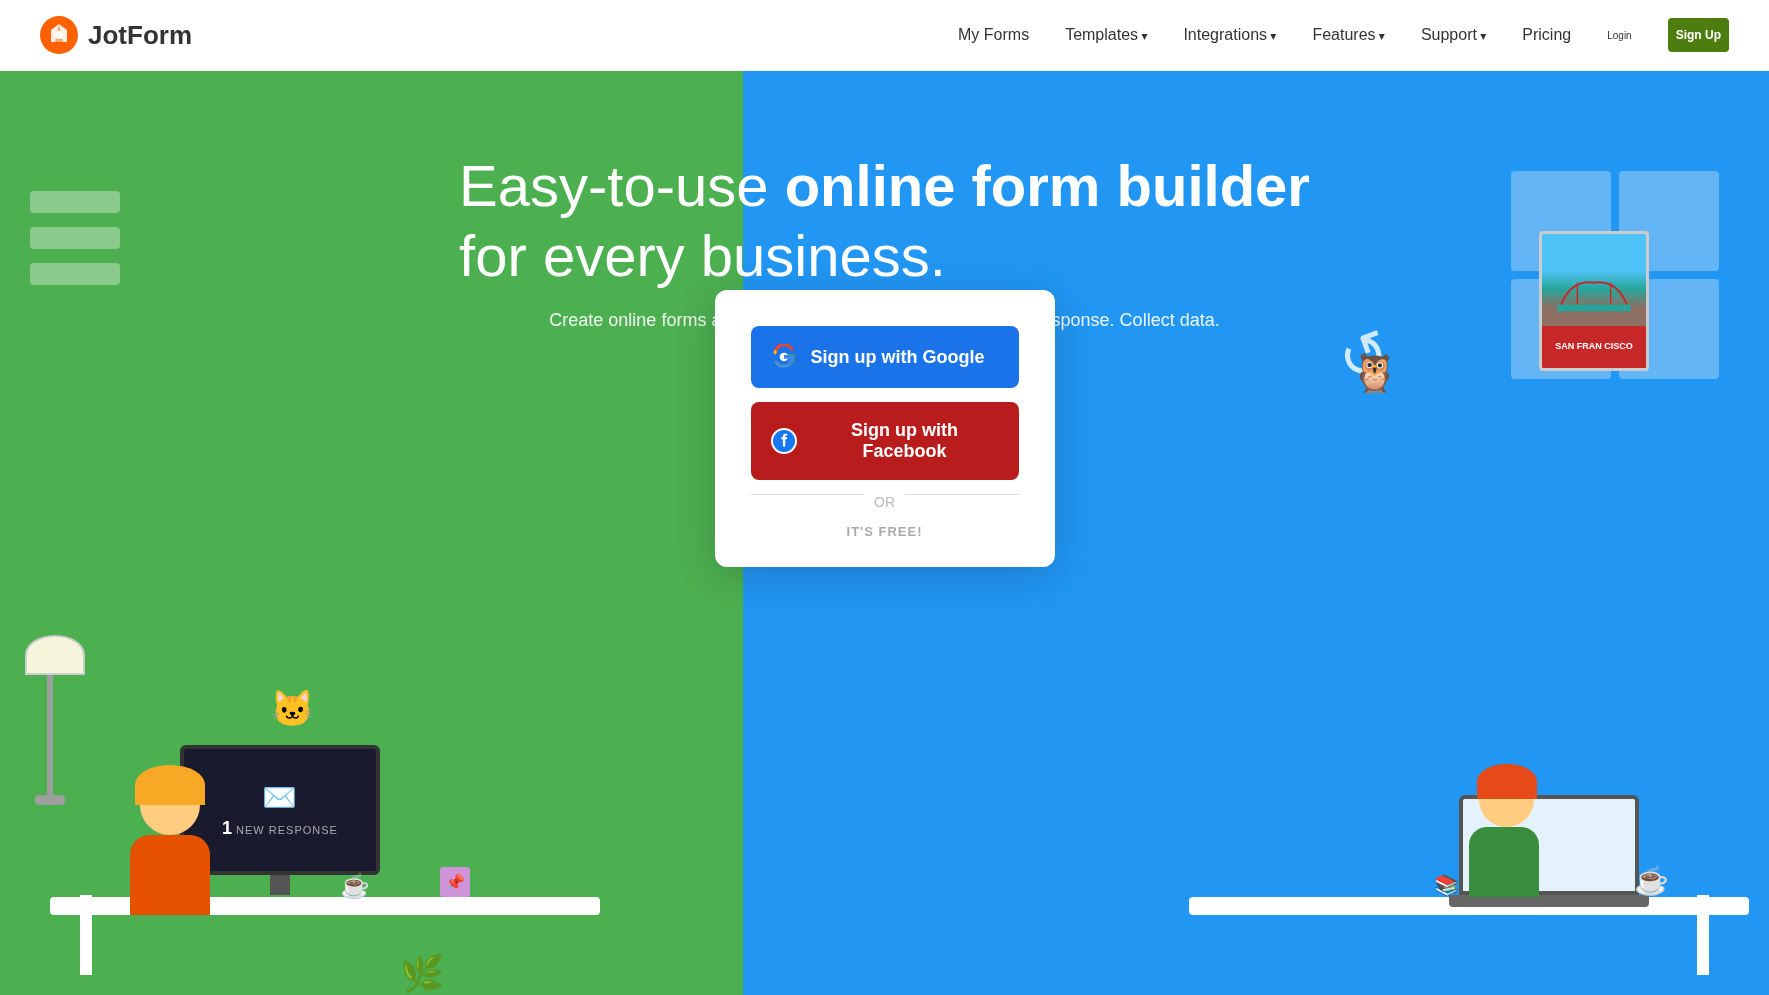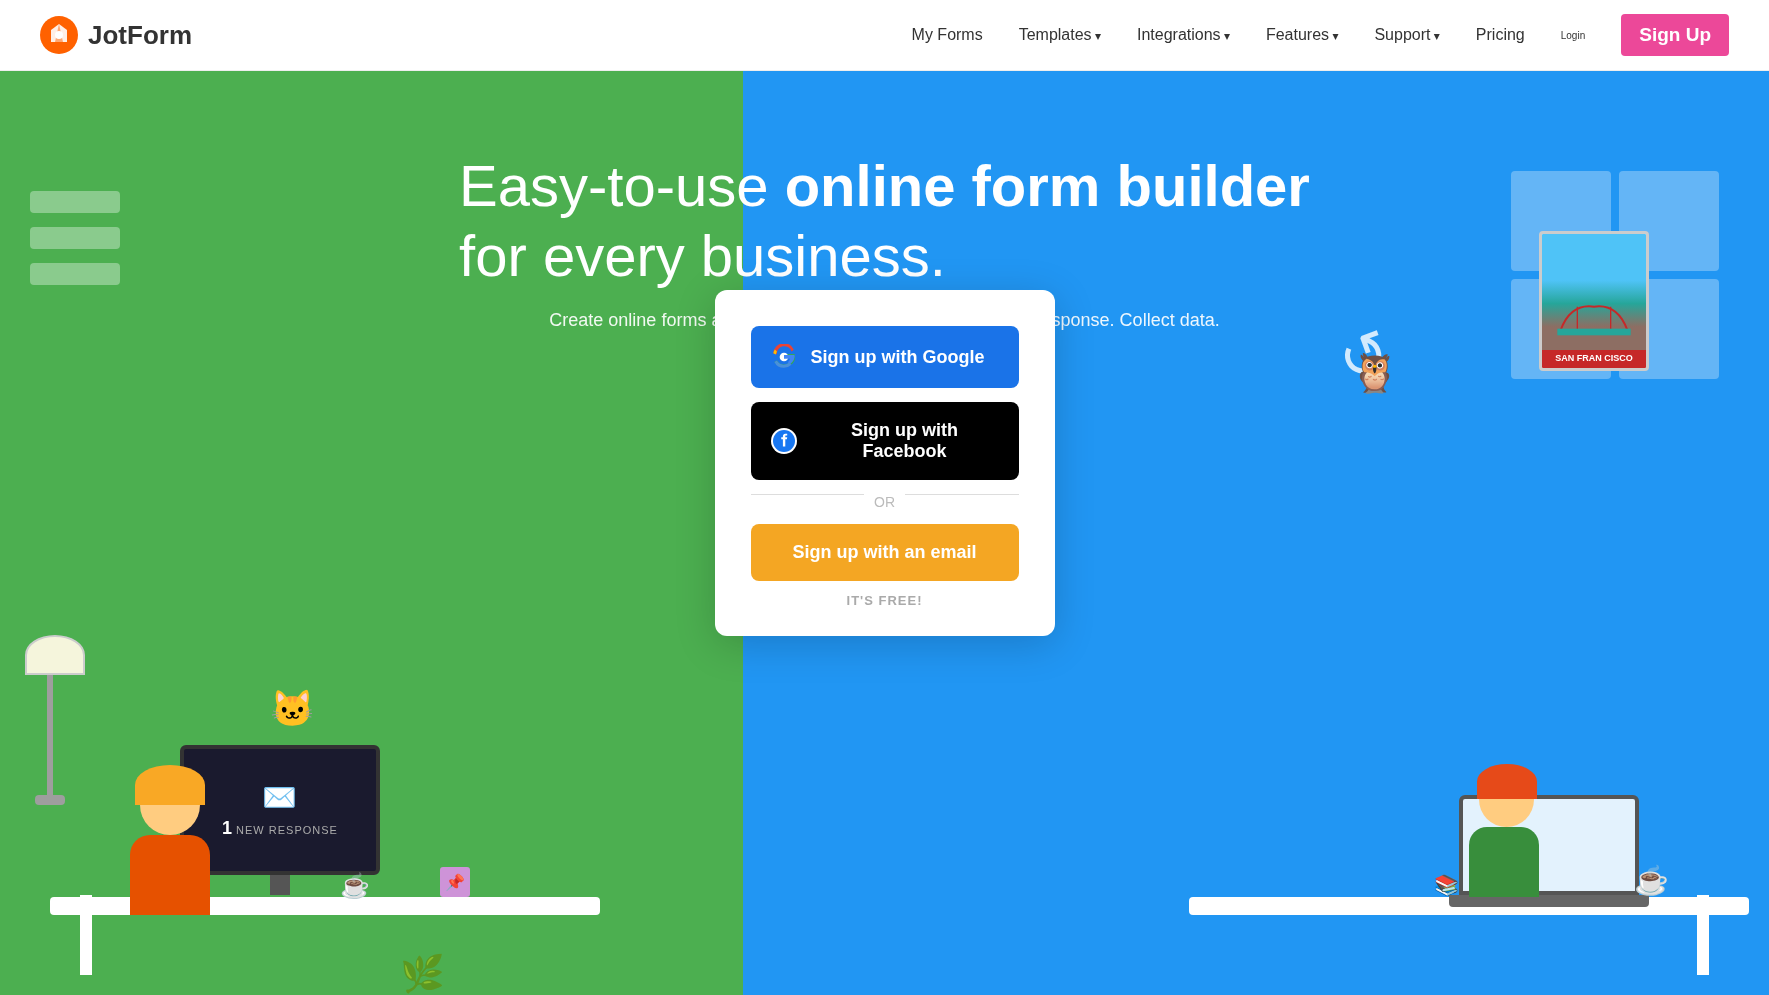--- a/index.html
+++ b/index.html
@@ -12,22 +12,22 @@
       z-index: 100; border-bottom: 1px solid #eee;
     }
     .navbar-logo { display: flex; align-items: center; gap: 10px; margin-right: auto; }
     .logo-icon { width: 38px; height: 38px; }
     .logo-text { font-size: 26px; font-weight: 700; color: #333; }
     .nav-links { display: flex; align-items: center; gap: 36px; }
     .nav-link { font-size: 16px; color: #333; text-decoration: none; cursor: pointer; }
     .nav-link.dropdown::after { content: ' ▾'; font-size: 12px; }
     .nav-btn-login { font-size: 10px; color: #333; cursor: pointer; }
     .nav-btn-signup {
-      background: #ec4899; color: #fff; border: none; border-radius: 4px;
-      padding: 10px 18px; font-size: 19px; font-weight: 600; cursor: pointer;
+      background: #4d7c0f; color: #fff; border: none; border-radius: 4px;
+      padding: 10px 8px; font-size: 12px; font-weight: 600; cursor: pointer;
     }
 
     
     .hero {
       position: absolute; top: 71px; left: 0; width: 100%; height: calc(100% - 71px);
       display: flex;
     }
     .hero-left {
       width: 42%; background: #4caf50; position: relative; overflow: hidden;
     }
@@ -49,21 +49,21 @@
       width: 340px; box-shadow: 0 8px 40px rgba(0,0,0,0.18); z-index: 20;
     }
     .btn-google {
       display: flex; align-items: center; gap: 14px;
       background: #1a73e8; color: #fff; border: none; border-radius: 8px;
       padding: 18px 20px; font-size: 18px; font-weight: 600; cursor: pointer;
       width: 100%; margin-bottom: 14px; justify-content: flex-start;
     }
     .btn-facebook {
       display: flex; align-items: center; gap: 14px;
-      background: #000000; color: #fff; border: none; border-radius: 8px;
+      background: #b91c1c; color: #fff; border: none; border-radius: 8px;
       padding: 18px 20px; font-size: 18px; font-weight: 600; cursor: pointer;
       width: 100%; margin-bottom: 14px; justify-content: flex-start;
     }
     .btn-email {
       display: flex; align-items: center; justify-content: center;
       background: #f4a623; color: #fff; border: none; border-radius: 8px;
       padding: 18px 20px; font-size: 18px; font-weight: 700; cursor: pointer;
       width: 100%; margin-bottom: 12px;
     }
     .divider-or {
@@ -112,21 +112,21 @@
       width: 110px; height: 140px; background: #fff;
       border: 3px solid #ccc; border-radius: 4px; overflow: hidden;
       display: flex; flex-direction: column;
     }
     .sf-poster-img {
       flex: 1; background: linear-gradient(180deg, #4fc3f7 40%, #26a69a 60%, #8d6e63 80%);
       position: relative;
     }
     .sf-poster-label {
       background: #c62828; color: #fff; font-size: 9px; font-weight: 700;
-      text-align: center; padding: 4px 2px; line-height: 1.1;
+      text-align: center; padding: 16px 2px; line-height: 1.1;
     }
     .notif-envelope { font-size: 28px; margin-bottom: 4px; }
     .notif-count { font-size: 18px; font-weight: 700; }
     .notif-text { font-size: 11px; letter-spacing: 1px; color: #aaa; }
 
     
     .lamp {
       position: absolute; bottom: 200px; left: 20px;
       width: 50px; height: 160px;
     }
@@ -383,18 +383,15 @@
         <path fill="#fff" d="M15.5 8h-2.1V6.7c0-.6.4-.7.7-.7h1.4V4h-2c-2.2 0-2.7 1.7-2.7 2.8V8H9v2.2h1.8V18h2.6v-7.8h1.8z"></path>
       </svg>
     </div>
     <span>Sign up with Facebook</span>
   </button>
 
   <div class="divider-or">
     <span>OR</span>
   </div>
 
-  <button class="btn-email">
-    <span>Sign up with an email</span>
-  </button>
 
   <div class="its-free">IT'S FREE!</div>
 </div>
 
 </body></html>

